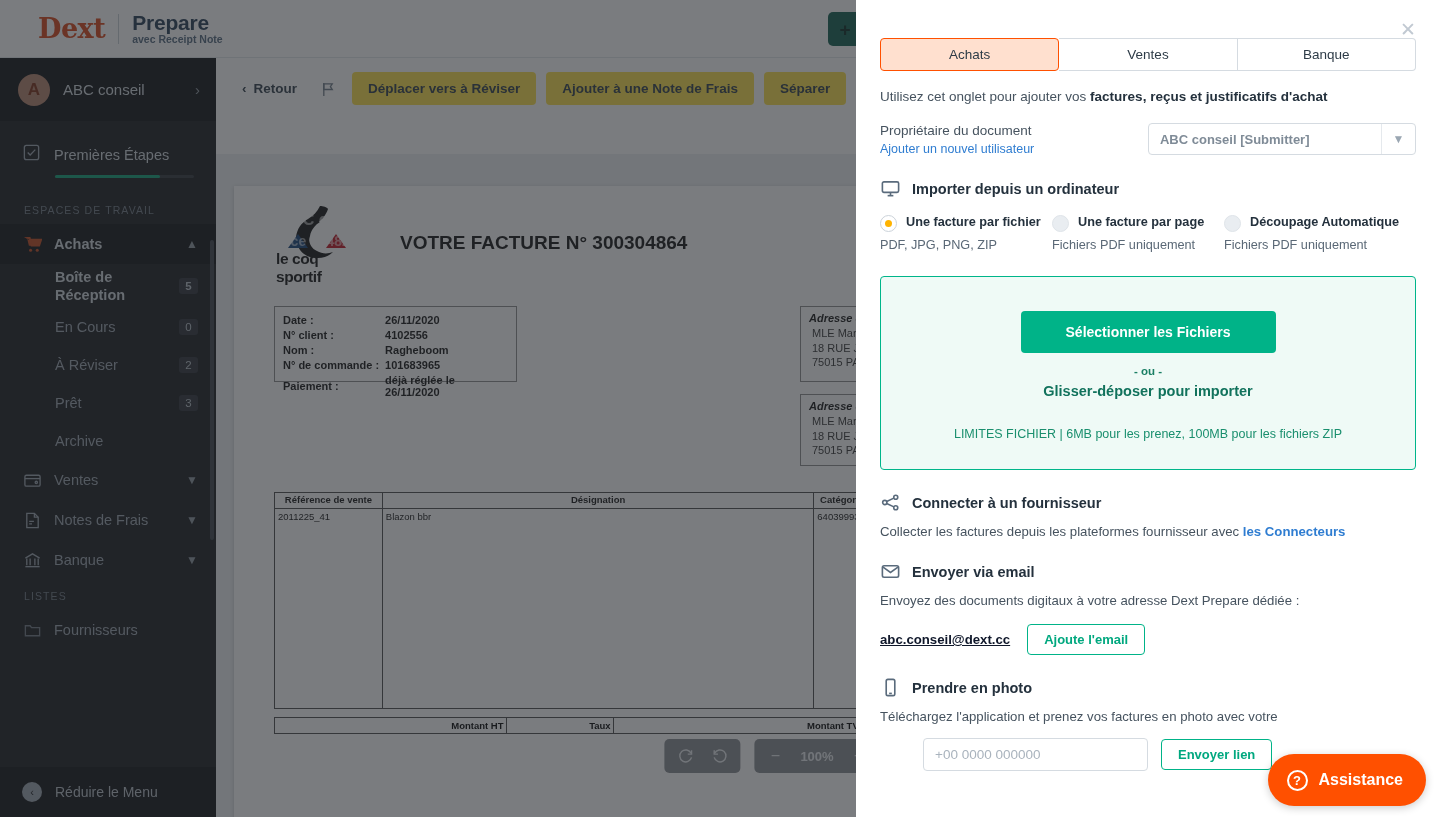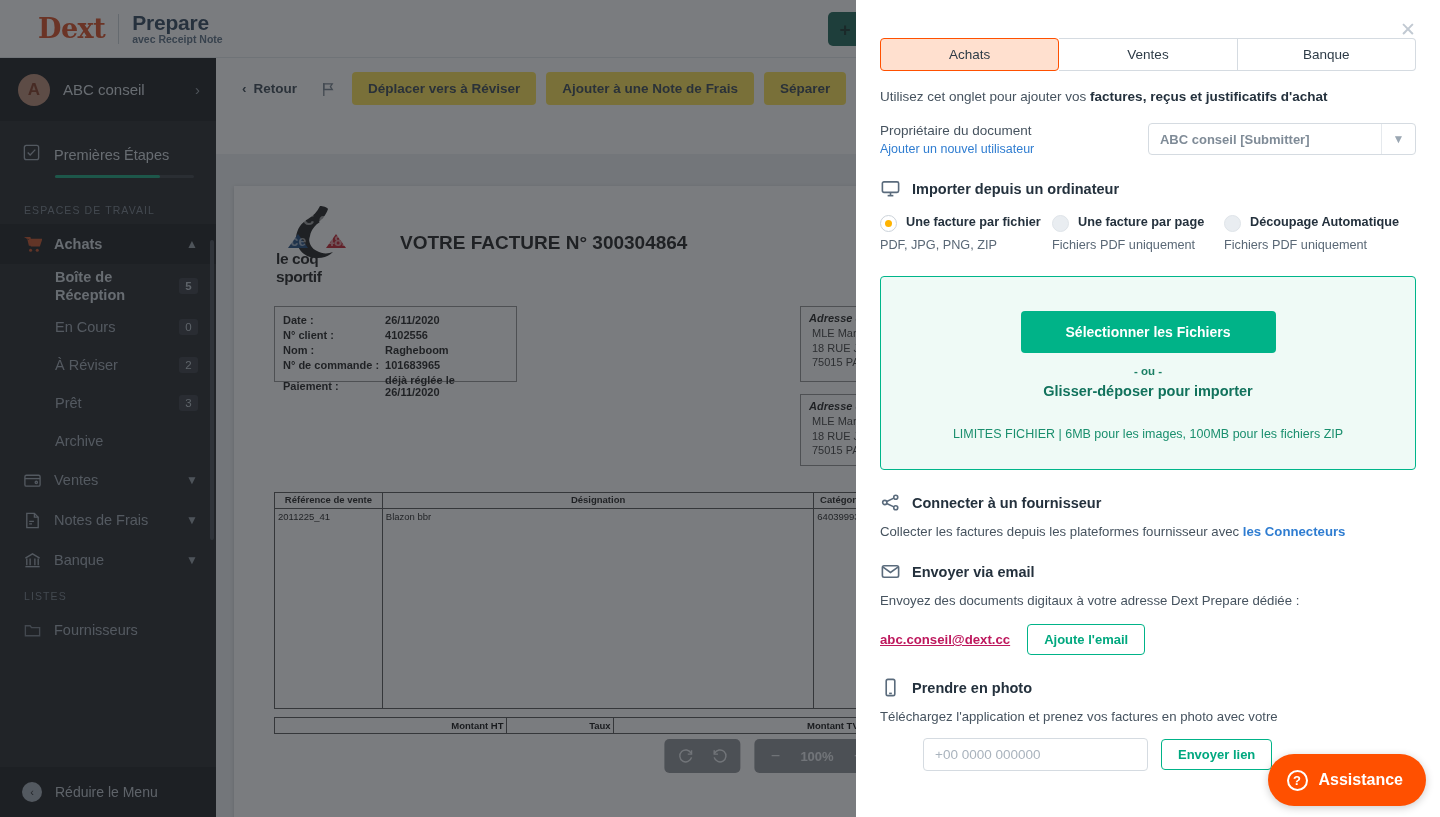--- a/index.html
+++ b/index.html
@@ -270,21 +270,21 @@
   }
   .dz-or { margin-top: 12px; font-size: 11.5px; color: #1a7f64; font-weight: 700; }
   .dz-drag { margin-top: 6px; font-size: 14.5px; font-weight: 700; color: #11725c; }
   .dz-limits { margin-top: 28px; font-size: 12.5px; color: #1a8f6e; }
 
   .sec-p { margin-top: 11px; font-size: 13.2px; color: #46535f; }
   .inline-link { color: #2f7dd1; font-weight: 700; text-decoration: none; cursor: pointer; }
 
   .email-row { display: flex; align-items: center; gap: 17px; margin-top: 16px; }
   .email-link {
-    color: #be185d; font-size: 13.2px; font-weight: 700;
+    color: #0f172a; font-size: 13.2px; font-weight: 700;
     text-decoration: underline; cursor: pointer;
   }
   .btn-outline {
     height: 31px; padding: 0 16px; border: 1px solid #00b388; border-radius: 4px;
     background: #fff; color: #00a87f; font-size: 13px; font-weight: 700;
     cursor: pointer; font-family: "Liberation Sans", sans-serif;
   }
 
   .phone-row { display: flex; align-items: center; gap: 13px; margin-top: 14px; padding-left: 43px; }
   .phone-input {
@@ -675,21 +675,21 @@
           <span class="radio-lbl">Découpage Automatique</span>
         </div>
         <div class="radio-sub">Fichiers PDF uniquement</div>
       </div>
     </div>
 
     <div class="dropzone">
       <button class="btn-select">Sélectionner les Fichiers</button>
       <div class="dz-or">- ou -</div>
       <div class="dz-drag">Glisser-déposer pour importer</div>
-      <div class="dz-limits">LIMITES FICHIER | 6MB pour les images, 100MB pour les fichiers ZIP</div>
+      <div class="dz-limits">LIMITES FICHIER | 6MB pour les prenez, 100MB pour les fichiers ZIP</div>
     </div>
 
     <div class="sec-head">
       <span class="ico">
         <svg width="21" height="21" viewBox="0 0 22 22" fill="none" stroke="#5a6b7c" stroke-width="1.7">
           <circle cx="5" cy="11" r="2.2"></circle>
             <circle cx="16.5" cy="5.5" r="2.1"></circle>
             <circle cx="16.5" cy="16.5" r="2.1"></circle>
           <path d="M7 10l7.5-3.6M7 12l7.5 3.6"></path>
         </svg>

